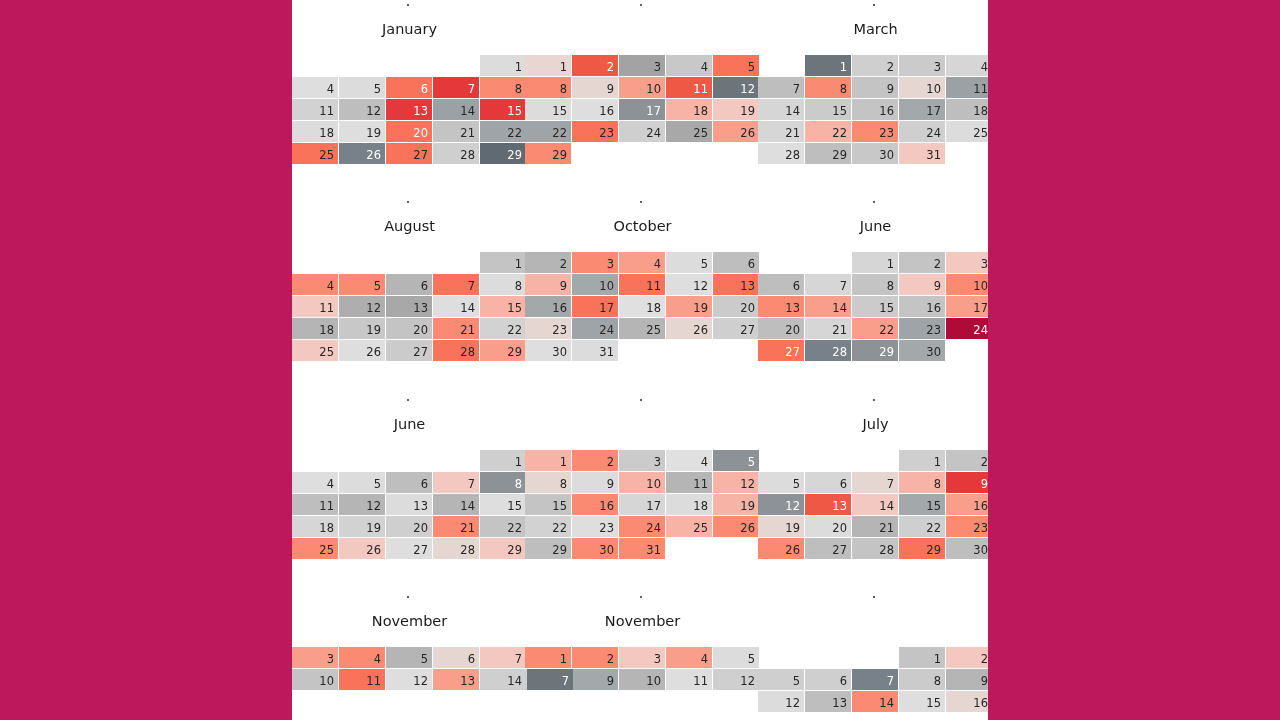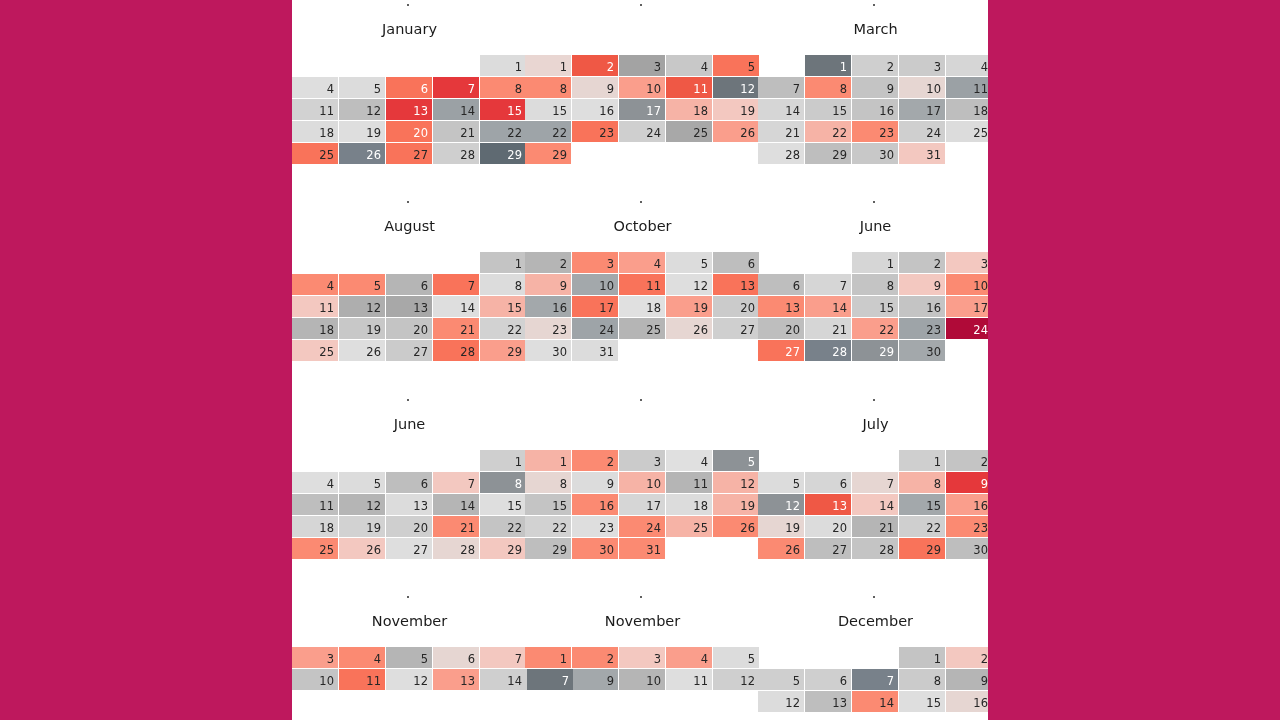--- a/index.html
+++ b/index.html
@@ -765,21 +765,20 @@
           </div>
           <div class="day-cell" style="left: 141px; top: 77px; background: rgb(222, 222, 222);">
             <span class="day-num" style="color: rgb(38, 38, 38);">11</span>
           </div>
           <div class="day-cell" style="left: 188px; top: 77px; background: rgb(207, 207, 207);">
             <span class="day-num" style="color: rgb(38, 38, 38);">12</span>
           </div>
         </div>
         <div class="month-block" style="left: 466px; top: 592px; width: 359px; height: 197px;">
           <div class="month-dot" style="left: 115.15px; top: 4px;"></div>
-          <div class="month-title" style="left: 0px; top: 21px; width: 235px;">December</div>
           <div class="day-cell" style="left: 141px; top: 55px; background: rgb(196, 196, 196);">
             <span class="day-num" style="color: rgb(38, 38, 38);">1</span>
           </div>
           <div class="day-cell" style="left: 188px; top: 55px; background: rgb(243, 200, 192);">
             <span class="day-num" style="color: rgb(38, 38, 38);">2</span>
           </div>
           <div class="day-cell" style="left: 0px; top: 77px; background: rgb(207, 207, 207);">
             <span class="day-num" style="color: rgb(38, 38, 38);">5</span>
           </div>
           <div class="day-cell" style="left: 47px; top: 77px; background: rgb(207, 207, 207);">

